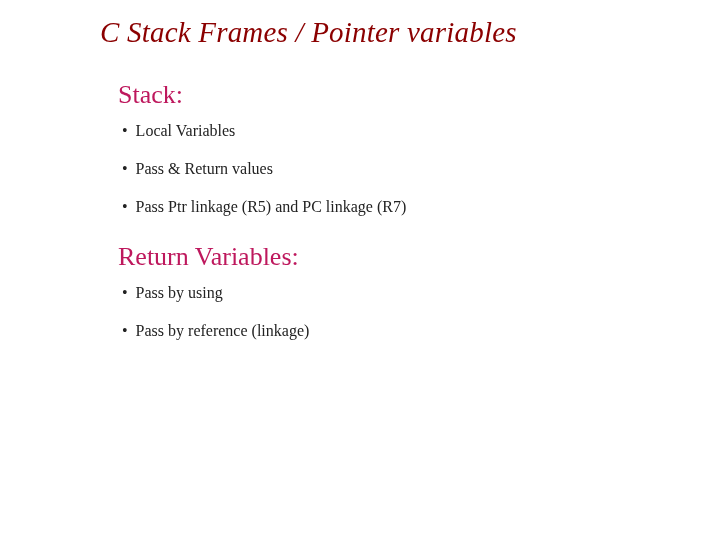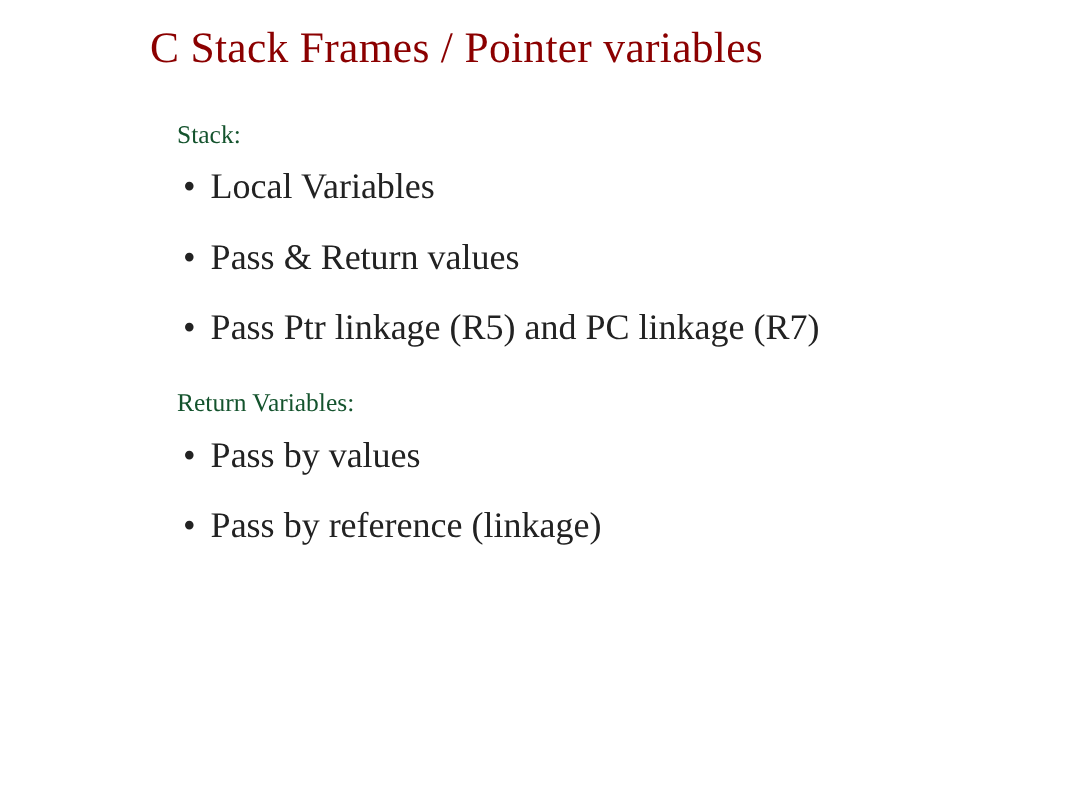--- a/index.html
+++ b/index.html
@@ -8,40 +8,41 @@
     width: 720px; height: 540px; position: relative;
   }
   .title {
     position: absolute;
     top: 16px;
     left: 100px;
     font-size: 29px;
     color: #8b0000;
     font-weight: 400;
     letter-spacing: 0.2px;
+    font-style: italic;
   }
   .content {
     position: absolute;
     top: 80px;
     left: 118px;
     right: 60px;
   }
   .section-heading {
-    font-size: 17px;
-    color: #14532d;
+    font-size: 26px;
+    color: #be185d;
     margin-bottom: 12px;
   }
   .section-heading.second {
     margin-top: 26px;
   }
   .bullets {
     padding-left: 4px;
   }
   .bullet-line {
-    font-size: 24px;
+    font-size: 16px;
     color: #222222;
     margin-bottom: 20px;
   }
   .bullet-dot {
     display: inline-block;
     margin-right: 4px;
     color: #222222;
   }
 </style>
 </head>
@@ -66,21 +67,21 @@
       <div class="bullet-line">
         <span class="bullet-dot">•</span>
         <span>Pass Ptr linkage (R5) and PC linkage (R7)</span>
       </div>
     </div>
 
     <div class="section-heading second">Return Variables:</div>
     <div class="bullets">
       <div class="bullet-line">
         <span class="bullet-dot">•</span>
-        <span>Pass by values</span>
+        <span>Pass by using</span>
       </div>
       <div class="bullet-line">
         <span class="bullet-dot">•</span>
         <span>Pass by reference (linkage)</span>
       </div>
     </div>
 
   </div>
 
 </div>

